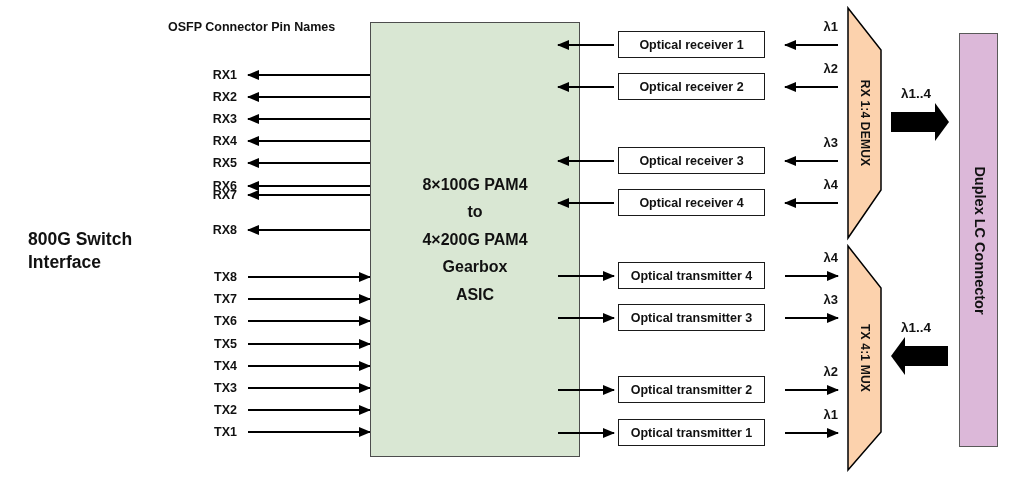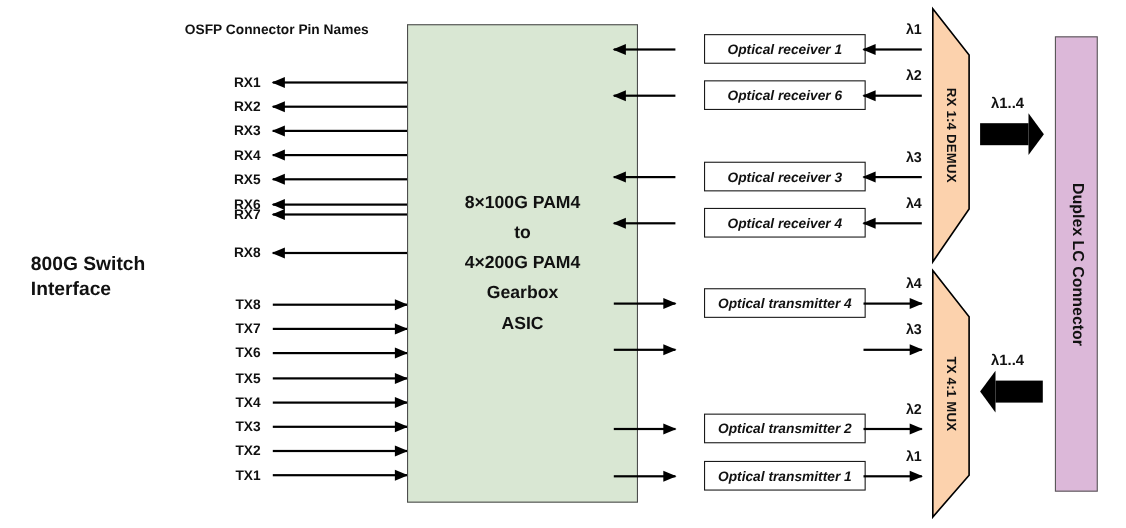--- a/index.html
+++ b/index.html
@@ -32,24 +32,24 @@
   .arr.right::after{content:"";position:absolute;right:-1px;top:-6px;width:0;height:0;
     border-top:5px solid transparent;border-bottom:5px solid transparent;
     border-left:12px solid var(--line-color,#000);}
   .pin-arr{left:98px;top:10px;width:122px;}
 
   
   .opt-row{position:absolute;left:556px;width:285px;height:42px;}
   .asic-arr{left:2px;top:27px;width:56px;}
   .lam-arr{left:229px;top:27px;width:53px;}
   .opt-box{
-    position:absolute;left:84px;top:14px;width:147px;height:27px;box-sizing:border-box;
+    position:absolute;left:62px;top:14px;width:147px;height:27px;box-sizing:border-box;
     background:var(--optics-fill);border:1.4px solid var(--optics-border);
     display:flex;align-items:center;justify-content:center;
-    font-size:12.5px;font-weight:600;font-style:italic;
+    font-size:12.5px;font-weight:600;
   }
   .lambda-label{position:absolute;left:229px;top:2px;width:53px;text-align:right;
     font-size:13px;font-weight:600;}
 
   
   .mux-svg{position:absolute;left:845px;top:4px;}
   .mux-svg polygon{fill:var(--mux-fill);stroke:var(--mux-border);stroke-width:1.5;}
   .rot-label{position:absolute;text-align:center;transform:rotate(90deg);
     font-weight:600;pointer-events:none;}
   .demux-label{left:779px;top:115px;width:170px;height:16px;font-size:12px;letter-spacing:.2px;}
@@ -159,21 +159,21 @@
 ASIC</div>
 
   <div class="opt-row" style="top:17px">
     <span class="arr left asic-arr"></span>
     <div class="opt-box">Optical receiver 1</div>
     <span class="lambda-label">λ1</span>
     <span class="arr left lam-arr"></span>
   </div>
   <div class="opt-row" style="top:59px">
     <span class="arr left asic-arr"></span>
-    <div class="opt-box">Optical receiver 6</div>
+    <div class="opt-box">Optical receiver 2</div>
     <span class="lambda-label">λ2</span>
     <span class="arr left lam-arr"></span>
   </div>
   <div class="opt-row" style="top:133px">
     <span class="arr left asic-arr"></span>
     <div class="opt-box">Optical receiver 3</div>
     <span class="lambda-label">λ3</span>
     <span class="arr left lam-arr"></span>
   </div>
   <div class="opt-row" style="top:175px">
@@ -184,20 +184,21 @@
   </div>
 
   <div class="opt-row" style="top:248px">
     <span class="arr right asic-arr"></span>
     <div class="opt-box">Optical transmitter 4</div>
     <span class="lambda-label">λ4</span>
     <span class="arr right lam-arr"></span>
   </div>
   <div class="opt-row" style="top:290px">
     <span class="arr right asic-arr"></span>
+    <div class="opt-box">Optical transmitter 3</div>
     <span class="lambda-label">λ3</span>
     <span class="arr right lam-arr"></span>
   </div>
   <div class="opt-row" style="top:362px">
     <span class="arr right asic-arr"></span>
     <div class="opt-box">Optical transmitter 2</div>
     <span class="lambda-label">λ2</span>
     <span class="arr right lam-arr"></span>
   </div>
   <div class="opt-row" style="top:405px">

